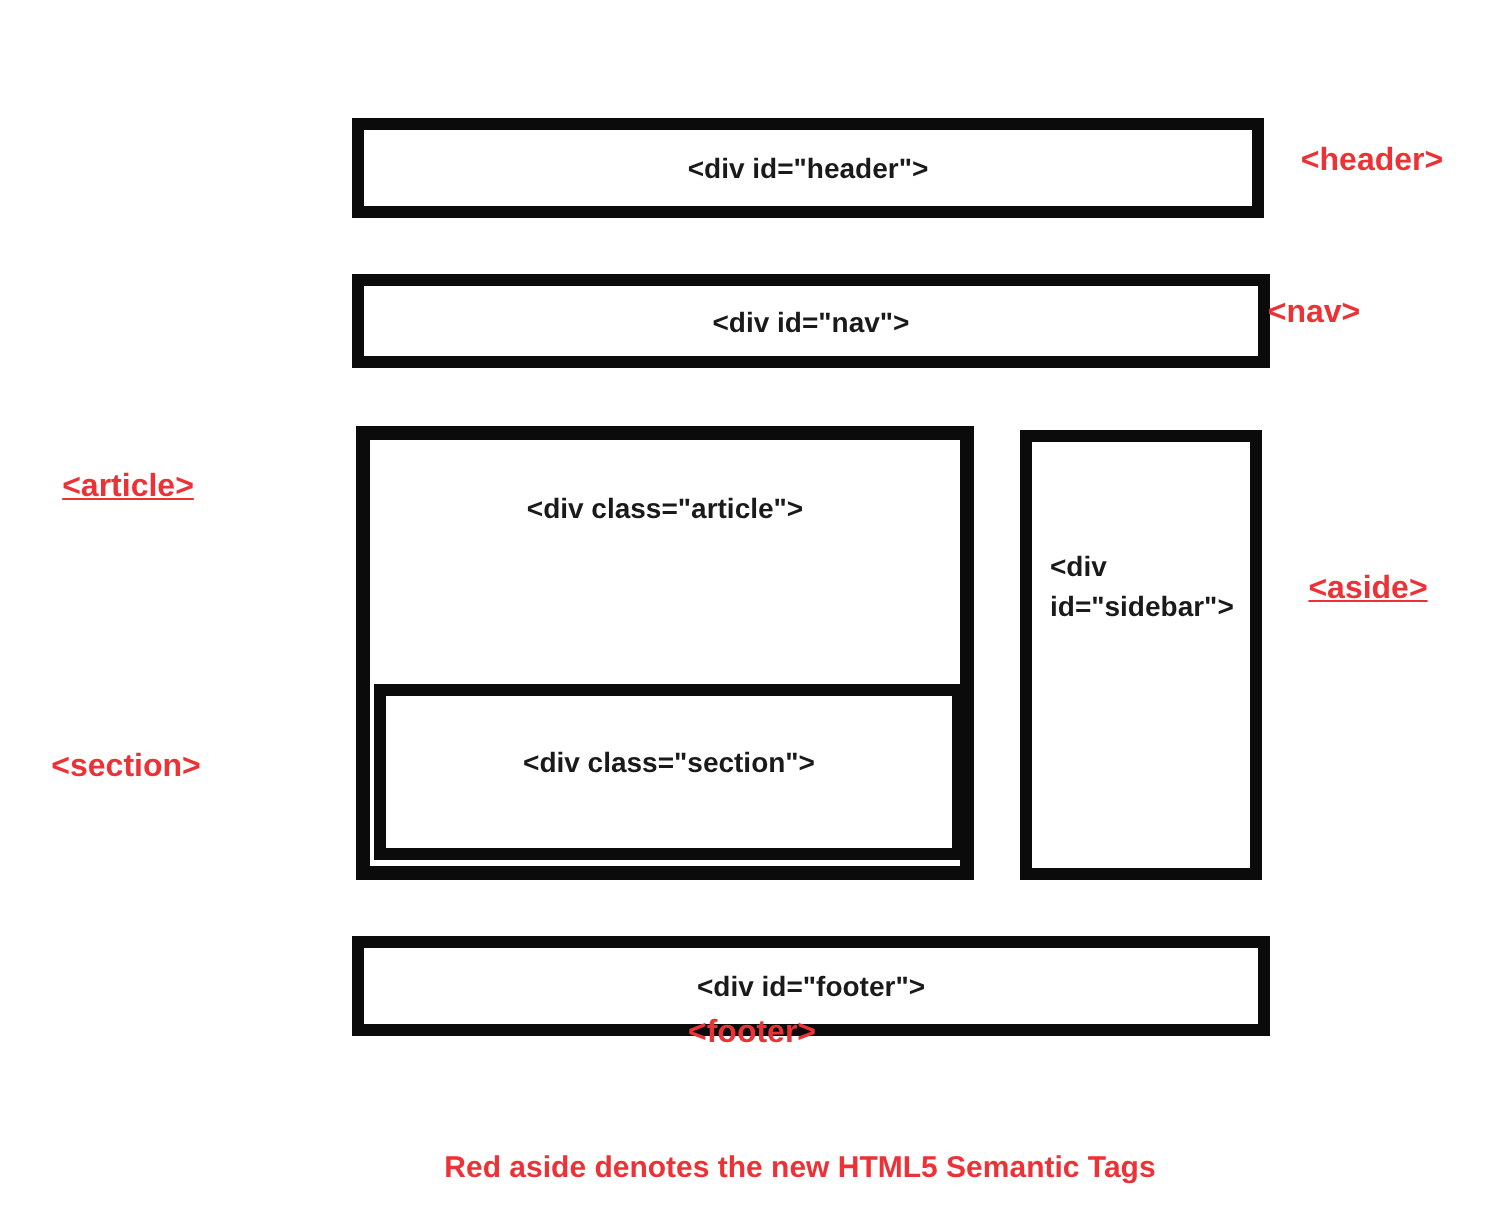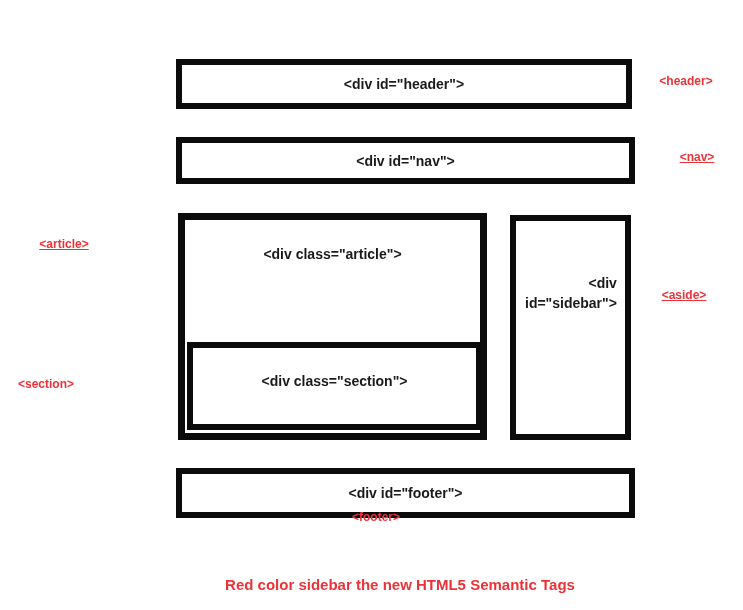--- a/index.html
+++ b/index.html
@@ -47,38 +47,38 @@
 
   .box-sidebar {
     left: 510px; top: 215px; width: 121px; height: 225px;
     align-items: flex-start;
     justify-content: flex-start;
   }
   .box-sidebar .box-label {
     padding: 52px 0 0 9px;
     white-space: pre-line;
     line-height: 20px;
-    text-align: right;
+    text-align: left;
   }
 
   .box-footer { left: 176px; top: 468px; width: 459px; height: 50px; }
 
   
   .tag {
     position: absolute;
     transform: translate(-50%, -50%);
     font-weight: bold;
-    font-size: 12px;
+    font-size: 16px;
     color: #ed3237;
     white-space: nowrap;
   }
   .tag-header  { left: 686px; top: 81px;  }
-  .tag-nav     { left: 697px; top: 157px; text-decoration: underline; }
+  .tag-nav     { left: 657px; top: 157px; }
   .tag-article { left: 64px;  top: 244px; text-decoration: underline; }
-  .tag-section { left: 46px;  top: 384px; }
+  .tag-section { left: 63px;  top: 384px; }
   .tag-aside   { left: 684px; top: 295px; text-decoration: underline; }
   .tag-footer  { left: 376px; top: 517px; }
 
   .caption {
     position: absolute;
     left: 400px; top: 584px;
     transform: translate(-50%, -50%);
     font-weight: bold;
     font-size: 15px;
     color: #ed3237;
@@ -114,15 +114,15 @@
     <span class="box-label">&lt;div
 id="sidebar"&gt;</span>
   </div>
   <span class="tag tag-aside">&lt;aside&gt;</span>
 
   <div class="box box-footer">
     <span class="box-label">&lt;div id="footer"&gt;</span>
   </div>
   <span class="tag tag-footer">&lt;footer&gt;</span>
 
-  <span class="caption">Red color sidebar the new HTML5 Semantic Tags</span>
+  <span class="caption">Red aside denotes the new HTML5 Semantic Tags</span>
 
 </div>
 
 </body></html>

